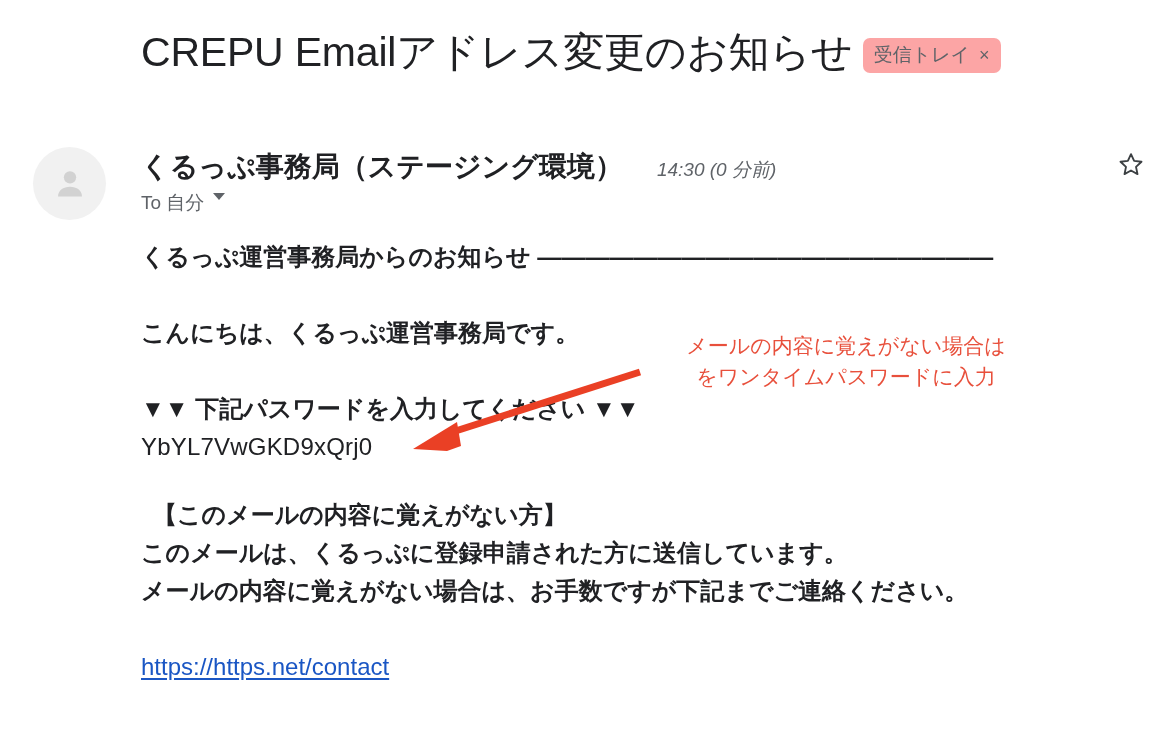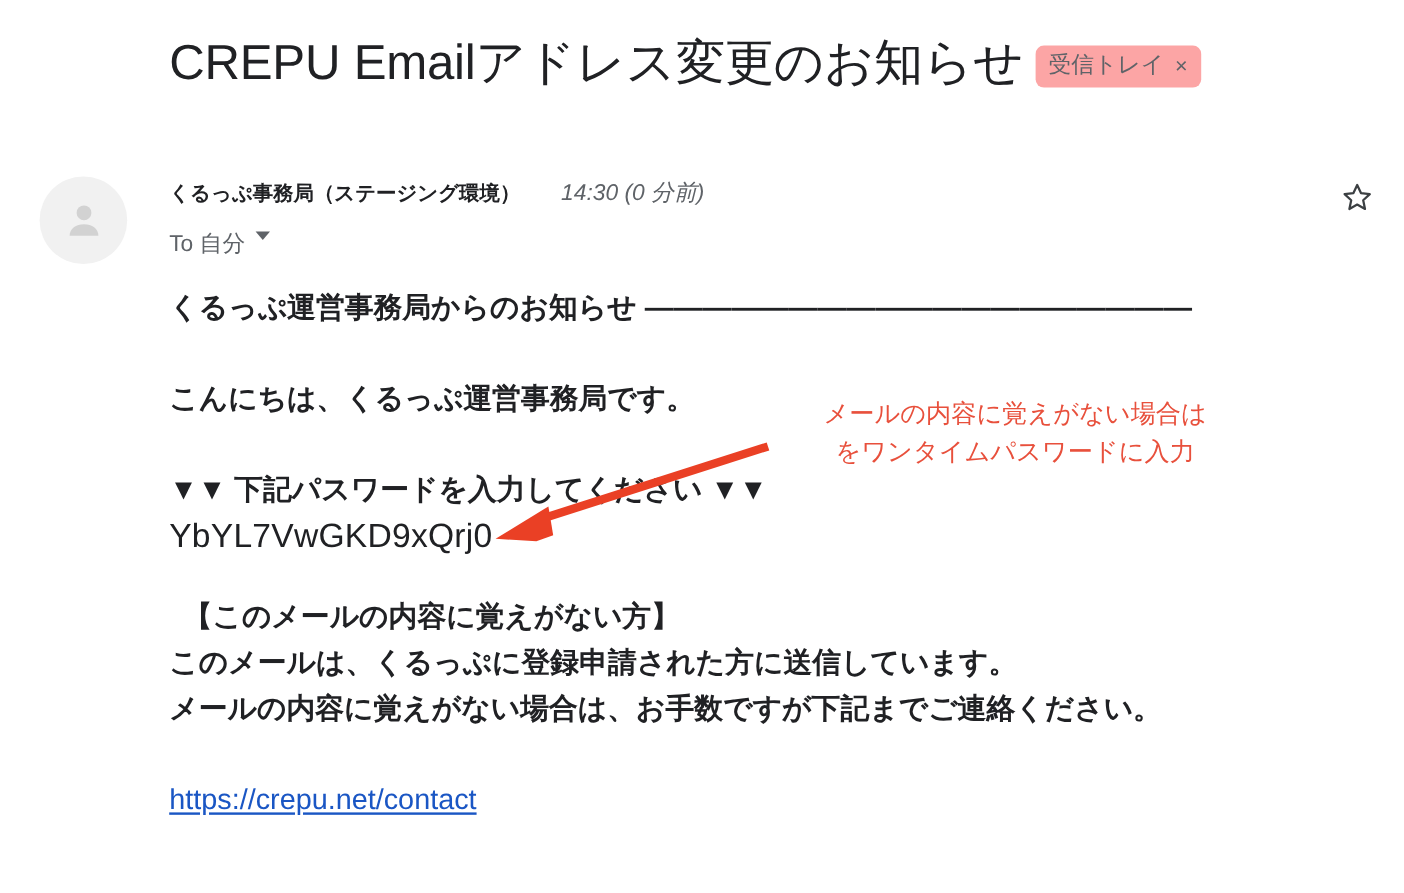--- a/index.html
+++ b/index.html
@@ -75,21 +75,21 @@
   
   .sender-row {
     position: absolute;
     left: 141px;
     top: 148px;
     right: 30px;
     display: flex;
     align-items: baseline;
   }
   .sender-name {
-    font-size: 17px;
+    font-size: 28px;
     font-weight: 700;
     color: #202124;
     white-space: nowrap;
   }
   .sender-email {
     font-size: 19px;
     color: #5f6368;
     margin-left: 12px;
     white-space: nowrap;
   }
@@ -145,21 +145,21 @@
     font-size: 24px;
     line-height: 38px;
     color: #202124;
     white-space: pre;
     font-weight: bold;
   }
   .body-line.indent { padding-left: 12px; }
   .body-gap { height: 38px; }
   .body-gap.small { height: 30px; }
   .mono-pass {
-    font-size: 28px;
+    font-size: 24px;
     line-height: 38px;
     color: #202124;
     letter-spacing: 0.2px;
   }
   .link-line {
     margin-top: 40px;
   }
   .contact-link {
     font-size: 24px;
     line-height: 34px;
@@ -234,21 +234,21 @@
   <div class="body-gap"></div>
   <div class="body-line">こんにちは、くるっぷ運営事務局です。</div>
   <div class="body-gap"></div>
   <div class="body-line">▼▼ 下記パスワードを入力してください ▼▼</div>
   <div class="mono-pass">YbYL7VwGKD9xQrj0</div>
   <div class="body-gap small"></div>
   <div class="body-line indent">【このメールの内容に覚えがない方】</div>
   <div class="body-line">このメールは、くるっぷに登録申請された方に送信しています。</div>
   <div class="body-line">メールの内容に覚えがない場合は、お手数ですが下記までご連絡ください。</div>
   <div class="link-line">
-    <span class="contact-link">https://crepu.net/contact</span>
+    <span class="contact-link">https://https.net/contact</span>
   </div>
 </div>
 
 <div class="annotation-text">メールの内容に覚えがない場合は
 をワンタイムパスワードに入力</div>
 <div class="annotation-arrow">
   <svg width="270" height="110" viewBox="0 0 270 110" aria-hidden="true">
     <line x1="245" y1="17" x2="48" y2="80" stroke="#ea4025" stroke-width="7" stroke-linecap="butt"></line>
     <polygon points="18,94 62,67 66,91 52,96" fill="#ea4025"></polygon>
   </svg>

